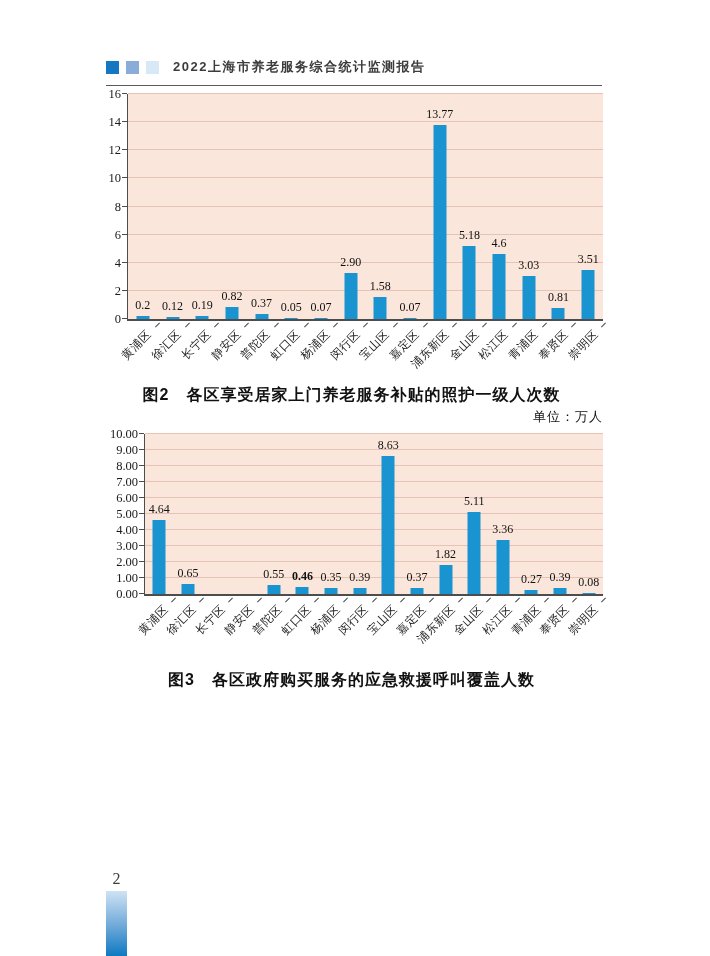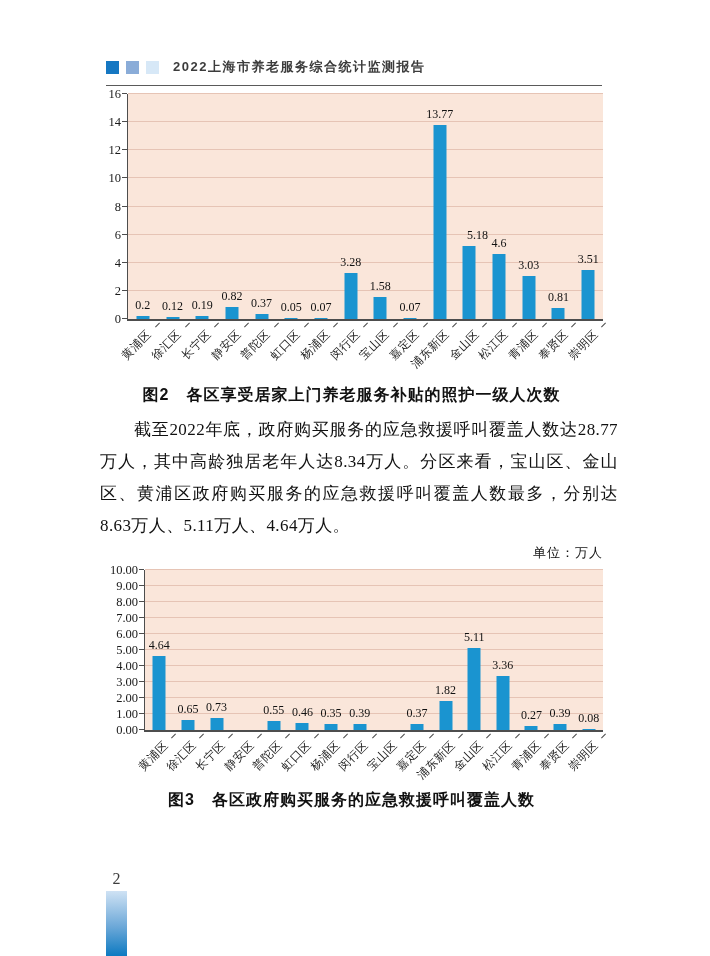--- a/index.html
+++ b/index.html
@@ -33,21 +33,21 @@
   .bar{position:absolute;bottom:0;left:50%;transform:translateX(-50%);width:13px;}
   .bar-label{position:absolute;left:50%;transform:translateX(-50%);font-size:12px;white-space:nowrap;color:#111;}
   .x-axis{position:relative;font-size:11.5px;color:#222;}
   .chart.c1 .x-axis{height:60px;}
   .chart.c2 .x-axis{height:56px;}
   .xcell{position:absolute;top:6px;height:100%;}
   .xcell span{position:absolute;right:42%;top:0;white-space:nowrap;transform:rotate(-45deg);transform-origin:100% 0;letter-spacing:0.5px;}
   .xtick{position:absolute;top:1px;width:1px;height:6px;background:#4d4d4d;transform:rotate(45deg);}
 
   .fig-caption{margin-top:4px;text-align:center;font-family:"Liberation Sans",sans-serif;font-weight:bold;font-size:16px;color:#111;letter-spacing:1px;}
-  .fig-caption.second{margin-top:2px;}
+  .fig-caption.second{margin-top:18px;}
 
   
   .body-text{margin:8px 0 0 0;font-size:17px;line-height:32px;text-align:justify;text-indent:2em;color:#111;letter-spacing:0.4px;}
 
   
   .page-number{position:absolute;left:106px;top:870px;width:21px;text-align:center;font-size:16px;color:#3d3d3d;}
   .footer-bar{position:absolute;left:106px;top:891px;width:21px;height:65px;background:linear-gradient(180deg,#cfe2f4 0%,#6ca8d8 55%,#0d7ac1 100%);}
 </style>
 </head>
 <body>
@@ -120,37 +120,37 @@
                 <div class="bar-cell" style="left: 31.25%; width: 6.25%;">
                   <div class="bar" style="height: 0.3125%; background: rgb(26, 148, 208);"></div>
                   <div class="bar-label" style="bottom: calc(0.3125% + 3px);">0.05</div>
                 </div>
                 <div class="bar-cell" style="left: 37.5%; width: 6.25%;">
                   <div class="bar" style="height: 0.4375%; background: rgb(26, 148, 208);"></div>
                   <div class="bar-label" style="bottom: calc(0.4375% + 3px);">0.07</div>
                 </div>
                 <div class="bar-cell" style="left: 43.75%; width: 6.25%;">
                   <div class="bar" style="height: 20.5%; background: rgb(26, 148, 208);"></div>
-                  <div class="bar-label" style="bottom: calc(20.5% + 3px);">3.28</div>
+                  <div class="bar-label" style="bottom: calc(20.5% + 3px);">2.90</div>
                 </div>
                 <div class="bar-cell" style="left: 50%; width: 6.25%;">
                   <div class="bar" style="height: 9.875%; background: rgb(26, 148, 208);"></div>
                   <div class="bar-label" style="bottom: calc(9.875% + 3px);">1.58</div>
                 </div>
                 <div class="bar-cell" style="left: 56.25%; width: 6.25%;">
                   <div class="bar" style="height: 0.4375%; background: rgb(26, 148, 208);"></div>
                   <div class="bar-label" style="bottom: calc(0.4375% + 3px);">0.07</div>
                 </div>
                 <div class="bar-cell" style="left: 62.5%; width: 6.25%;">
                   <div class="bar" style="height: 86.0625%; background: rgb(26, 148, 208);"></div>
                   <div class="bar-label" style="bottom: calc(86.0625% + 3px);">13.77</div>
                 </div>
                 <div class="bar-cell" style="left: 68.75%; width: 6.25%;">
                   <div class="bar" style="height: 32.375%; background: rgb(26, 148, 208);"></div>
-                  <div class="bar-label" style="bottom: calc(32.375% + 3px); margin-left: 8px;">5.18</div>
+                  <div class="bar-label" style="bottom: calc(32.375% + 3px);">5.18</div>
                 </div>
                 <div class="bar-cell" style="left: 75%; width: 6.25%;">
                   <div class="bar" style="height: 28.75%; background: rgb(26, 148, 208);"></div>
                   <div class="bar-label" style="bottom: calc(28.75% + 3px);">4.6</div>
                 </div>
                 <div class="bar-cell" style="left: 81.25%; width: 6.25%;">
                   <div class="bar" style="height: 18.9375%; background: rgb(26, 148, 208);"></div>
                   <div class="bar-label" style="bottom: calc(18.9375% + 3px);">3.03</div>
                 </div>
                 <div class="bar-cell" style="left: 87.5%; width: 6.25%;">
@@ -227,21 +227,20 @@
                   <span>崇明区</span>
                 </div>
                 <div class="xtick" style="left: 100%;"></div>
               </div>
           </div>
         </div>
       </div>
       <div class="fig-caption">图2　各区享受居家上门养老服务补贴的照护一级人次数</div>
     </div>
 
-    <p class="body-text">截至2022年底，政府购买服务的应急救援呼叫覆盖人数达28.77万人，其中高龄独居老年人达8.34万人。分区来看，宝山区、金山区、黄浦区政府购买服务的应急救援呼叫覆盖人数最多，分别达8.63万人、5.11万人、4.64万人。</p>
 
     <div class="figure-block">
       <div class="unit-label second">单位：万人</div>
       <div class="chart c2" style="--ph:160px">
         <div class="chart-inner">
           <div class="y-axis">
               <div class="ytick" style="bottom: calc(0% - 7px);">0.00</div>
               <div class="ytick" style="bottom: calc(10% - 7px);">1.00</div>
               <div class="ytick" style="bottom: calc(20% - 7px);">2.00</div>
               <div class="ytick" style="bottom: calc(30% - 7px);">3.00</div>
@@ -277,39 +276,39 @@
                 <div class="ytick-mark" style="bottom: 100%;"></div>
                 <div class="gridline" style="bottom: 100%; background: rgb(230, 196, 181);"></div>
                 <div class="bar-cell" style="left: 0%; width: 6.25%;">
                   <div class="bar" style="height: 46.4%; background: rgb(26, 148, 208);"></div>
                   <div class="bar-label" style="bottom: calc(46.4% + 3px);">4.64</div>
                 </div>
                 <div class="bar-cell" style="left: 6.25%; width: 6.25%;">
                   <div class="bar" style="height: 6.5%; background: rgb(26, 148, 208);"></div>
                   <div class="bar-label" style="bottom: calc(6.5% + 3px);">0.65</div>
                 </div>
-                <div class="bar-cell" style="left: 12.5%; width: 6.25%;">
-                  <div class="bar" style="height: 7.3%; background: rgb(26, 148, 208);"></div>
-                  <div class="bar-label" style="bottom: calc(7.3% + 3px);">0.73</div>
-                </div>
                 <div class="bar-cell" style="left: 25%; width: 6.25%;">
                   <div class="bar" style="height: 5.5%; background: rgb(26, 148, 208);"></div>
                   <div class="bar-label" style="bottom: calc(5.5% + 3px); text-align: right;">0.55</div>
                 </div>
-                <div class="bar-cell" style="left: 31.25%; width: 6.25%;">
+                <div class="bar-cell" style="left: 31.25%; width: 6.25%; font-weight: bold;">
                   <div class="bar" style="height: 4.6%; background: rgb(26, 148, 208);"></div>
                   <div class="bar-label" style="bottom: calc(4.6% + 3px);">0.46</div>
                 </div>
                 <div class="bar-cell" style="left: 37.5%; width: 6.25%;">
                   <div class="bar" style="height: 3.5%; background: rgb(26, 148, 208);"></div>
                   <div class="bar-label" style="bottom: calc(3.5% + 3px); margin-top: 23px;">0.35</div>
                 </div>
                 <div class="bar-cell" style="left: 43.75%; width: 6.25%;">
                   <div class="bar" style="height: 3.9%; background: rgb(26, 148, 208);"></div>
                   <div class="bar-label" style="bottom: calc(3.9% + 3px);">0.39</div>
+                </div>
+                <div class="bar-cell" style="left: 50%; width: 6.25%;">
+                  <div class="bar" style="height: 86.3%; background: rgb(26, 148, 208);"></div>
+                  <div class="bar-label" style="bottom: calc(86.3% + 3px);">8.63</div>
                 </div>
                 <div class="bar-cell" style="left: 56.25%; width: 6.25%;">
                   <div class="bar" style="height: 3.7%; background: rgb(26, 148, 208);"></div>
                   <div class="bar-label" style="bottom: calc(3.7% + 3px);">0.37</div>
                 </div>
                 <div class="bar-cell" style="left: 62.5%; width: 6.25%;">
                   <div class="bar" style="height: 18.2%; background: rgb(26, 148, 208);"></div>
                   <div class="bar-label" style="bottom: calc(18.2% + 3px);">1.82</div>
                 </div>
                 <div class="bar-cell" style="left: 68.75%; width: 6.25%;">

